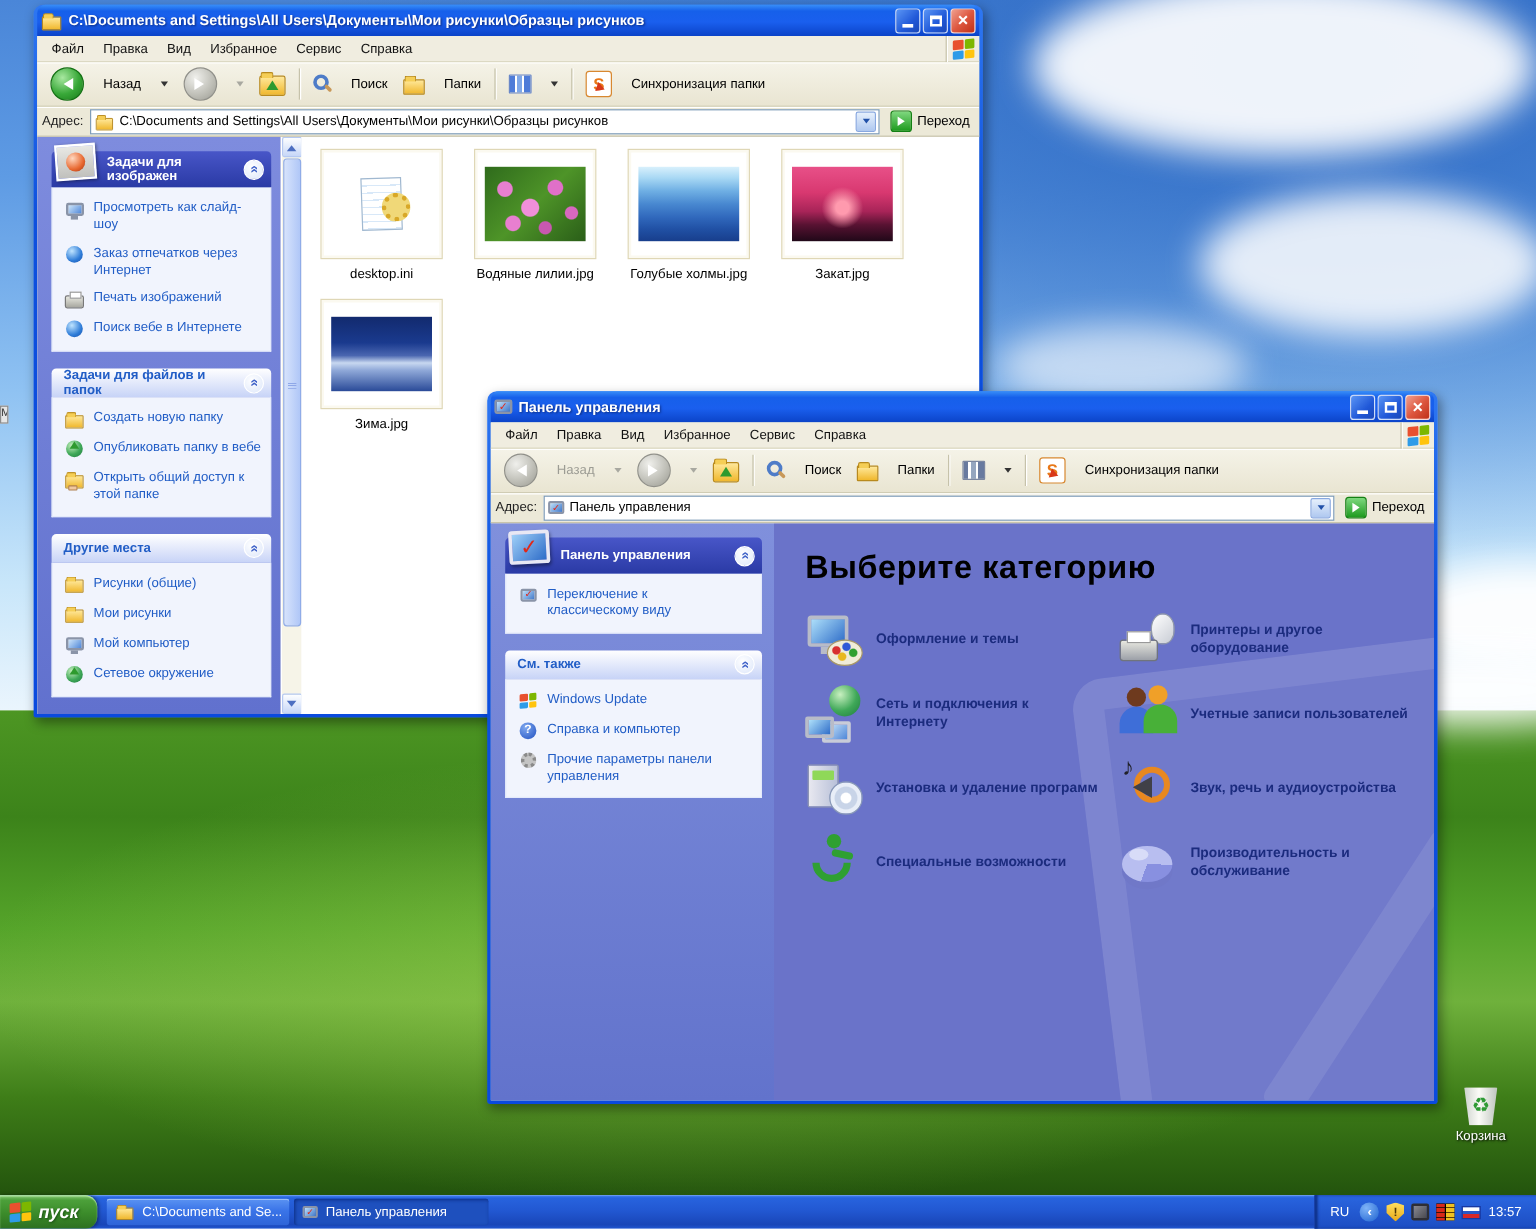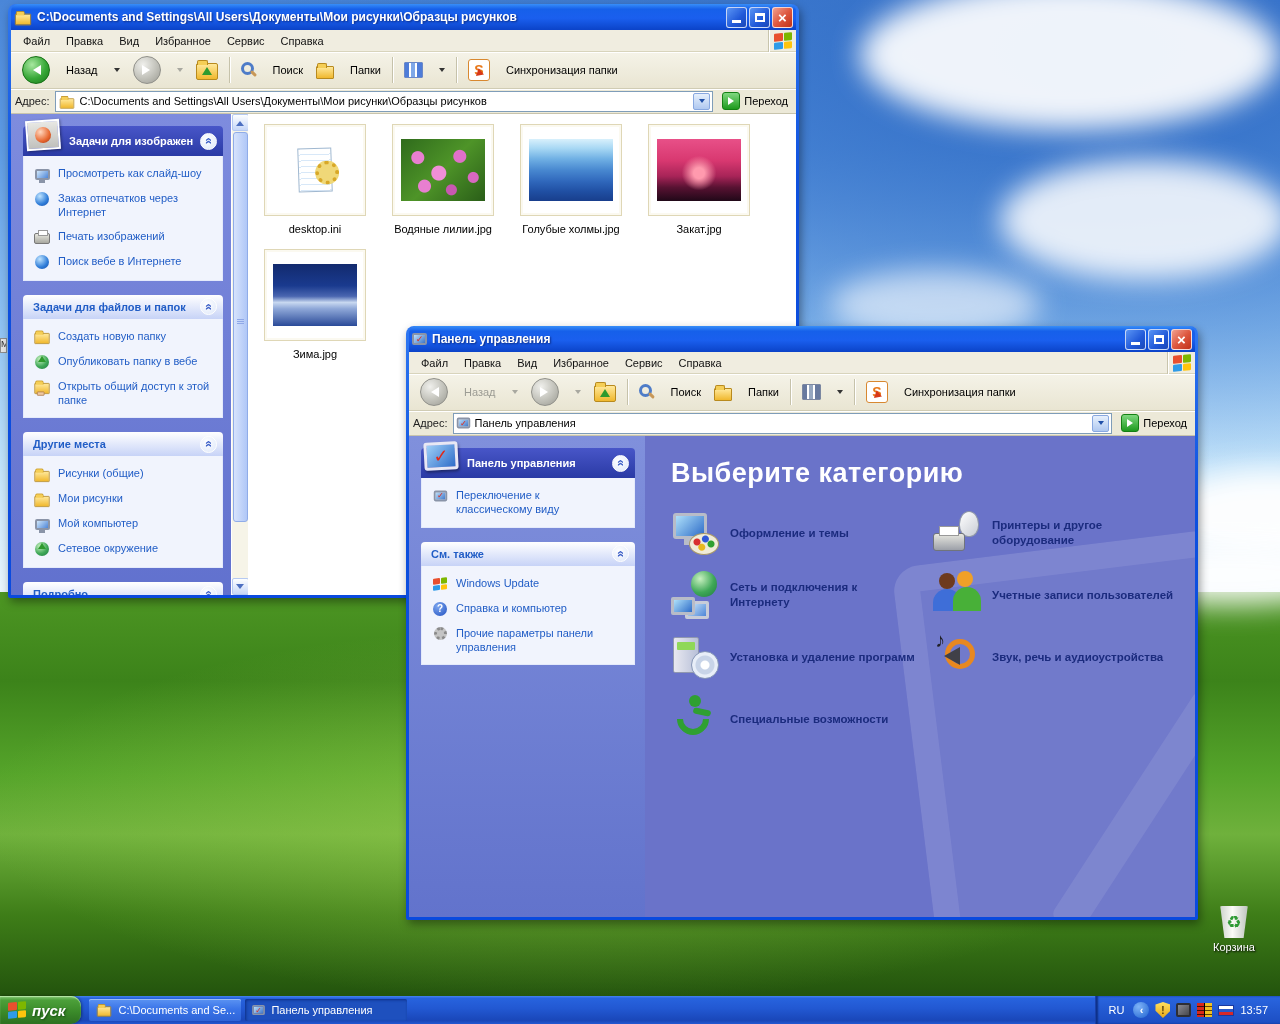--- a/index.html
+++ b/index.html
@@ -89,21 +89,21 @@
   .combo-btn{width:17px;height:17px;background:linear-gradient(180deg,#E6F0FC,#AFC8F0);border:1px solid #88A8E0;border-radius:2px;
              display:flex;align-items:center;justify-content:center;cursor:pointer;}
   .combo-btn .v{width:0;height:0;border:3px solid transparent;border-top:4px solid #2050A8;margin-top:3px;}
   .go-btn{display:flex;align-items:center;gap:4px;padding:1px 4px;cursor:pointer;}
   .go-ic{width:18px;height:18px;border-radius:3px;background:linear-gradient(180deg,#7FD87F,#1E9A1E);border:1px solid #148014;
          display:flex;align-items:center;justify-content:center;}
   .go-ic .a{width:0;height:0;border:4px solid transparent;border-left:6px solid #fff;margin-left:3px;}
 
   
   .content{flex:1;display:flex;overflow:hidden;}
-  .taskpane{width:220px;background:linear-gradient(180deg,#7E8CDE 0%,#6171CE 100%);padding:12px 8px 0 12px;overflow:hidden;flex-shrink:0;}
+  .taskpane{width:203px;background:linear-gradient(180deg,#7E8CDE 0%,#6171CE 100%);padding:12px 8px 0 12px;overflow:hidden;flex-shrink:0;}
   .panel{margin-bottom:14px;}
   .panel-header{height:24px;background:linear-gradient(180deg,#FFFFFF,#C7D3F7);color:#215DC6;font-weight:bold;
                 display:flex;align-items:center;justify-content:space-between;padding:0 6px 0 10px;border-radius:4px 4px 0 0;cursor:pointer;}
   .panel-header.special{height:30px;background:linear-gradient(180deg,#4856C8,#2A3AA5);color:#fff;padding-left:46px;position:relative;}
   .chev{width:17px;height:17px;border-radius:50%;background:radial-gradient(circle at 40% 35%,#fff,#DCE6FA);
         border:1px solid #fff;color:#3F62C8;display:flex;align-items:center;justify-content:center;flex-shrink:0;cursor:pointer;}
   .chev b{transform:rotate(-90deg);font-size:12px;line-height:1;}
   .panel-body{background:#F1F4FD;padding:10px 6px 10px 10px;display:flex;flex-direction:column;gap:9px;border:1px solid #E4EAFB;border-top:0;}
   .p-item{display:flex;gap:8px;align-items:flex-start;color:#215DC6;cursor:pointer;}
   .p-item span{max-width:152px;line-height:1.3;}
@@ -168,21 +168,21 @@
   .th-winter{background:linear-gradient(180deg,#122A6E 0%,#1A3A8E 35%,#4A66B0 52%,#C8D8F0 62%,#8FA8D8 72%,#2A4A98 100%);}
   .ini-ic{width:34px;height:44px;background:repeating-linear-gradient(180deg,#fff 0 5px,#D8E8F8 5px 6px);
           border:1px solid #A0B8D0;position:relative;transform:rotate(-2deg);}
   .ini-ic::after{content:"";position:absolute;right:-8px;top:12px;width:16px;height:16px;border-radius:50%;
           border:4px dotted #D8A828;background:#F0D878;}
   .file-label{color:#000;white-space:nowrap;}
 
   
   .cp-side{width:236px;background:linear-gradient(180deg,#8090DC 0%,#6273CC 100%);padding:12px 10px 0 12px;flex-shrink:0;}
   .cp-main{flex:1;background:#6A73C9;position:relative;overflow:hidden;padding:22px 0 0 26px;}
-  .cp-heading{font-size:27px;font-weight:bold;color:#ffffff;letter-spacing:.5px;}
+  .cp-heading{font-size:27px;font-weight:bold;color:#000000;letter-spacing:.5px;}
   .cats{margin-top:20px;display:grid;grid-template-columns:262px 270px;grid-auto-rows:48px;row-gap:14px;position:relative;z-index:2;}
   .cat{display:flex;align-items:center;gap:11px;cursor:pointer;}
   .cat-label{font-size:11.5px;font-weight:bold;color:#1B2B7E;line-height:1.3;max-width:230px;}
   .cat-label.mw140{max-width:140px;}.cat-label.mw150{max-width:150px;}.cat-label.mw165{max-width:165px;}
   .cat-ic{width:48px;height:48px;position:relative;flex-shrink:0;}
   .wm{position:absolute;right:-50px;bottom:-40px;width:330px;height:410px;border:26px solid rgba(255,255,255,.09);
       border-radius:26px;transform:rotate(-7deg);background:rgba(255,255,255,.05);z-index:1;}
   .wm-pencil{position:absolute;right:40px;bottom:-30px;width:34px;height:270px;background:rgba(255,255,255,.09);
       transform:rotate(33deg);border-radius:8px;z-index:1;}
 
@@ -277,21 +277,21 @@
   <div class="cloud c5"></div>
   <div class="edge-artifact">М</div>
 
   <div class="recycle">
     <div class="bin-ic">
         <span>♻</span>
       </div>
     <div class="lbl">Корзина</div>
   </div>
 
-  <div class="window" style="left:8px;top:4px;width:791px;height:594px;">
+  <div class="window" style="left:28px;top:4px;width:791px;height:594px;">
     <div class="titlebar">
       <span class="folder-ic" style="transform:scale(.9);"></span>
       <span class="title-text">C:\Documents and Settings\All Users\Документы\Мои рисунки\Образцы рисунков</span>
       <span class="capbtns">
         <span class="cap min">
             <i></i>
           </span>
         <span class="cap max">
             <i></i>
           </span>
@@ -744,20 +744,26 @@
               <span class="cat-label">Звук, речь и аудиоустройства</span>
             </div>
             <div class="cat">
               <span class="cat-ic">
                   <span class="ci-acc-head"></span>
                   <span class="ci-acc-body"></span>
                   <span class="ci-acc-arm"></span>
                 </span>
               <span class="cat-label">Специальные возможности</span>
             </div>
+            <div class="cat">
+              <span class="cat-ic">
+                  <span class="ci-pie"></span>
+                </span>
+              <span class="cat-label mw150">Производительность и обслуживание</span>
+            </div>
           </div>
         </div>
       </div>
     </div>
   </div>
 </div>
 
 <div id="taskbar">
   <div class="start">
     <span class="flag">

